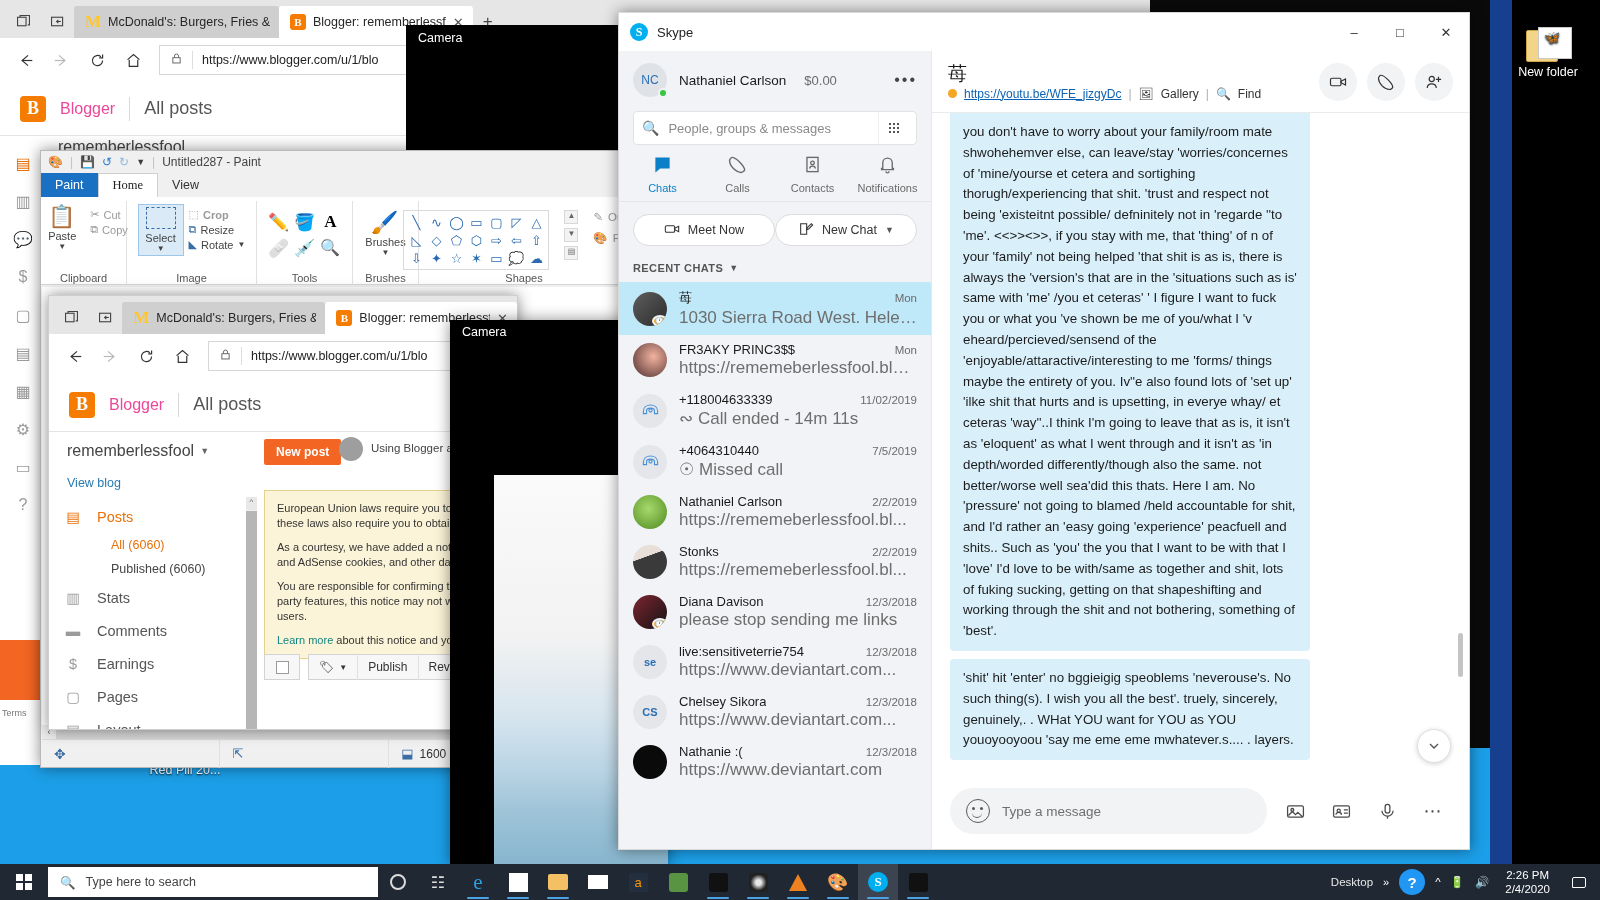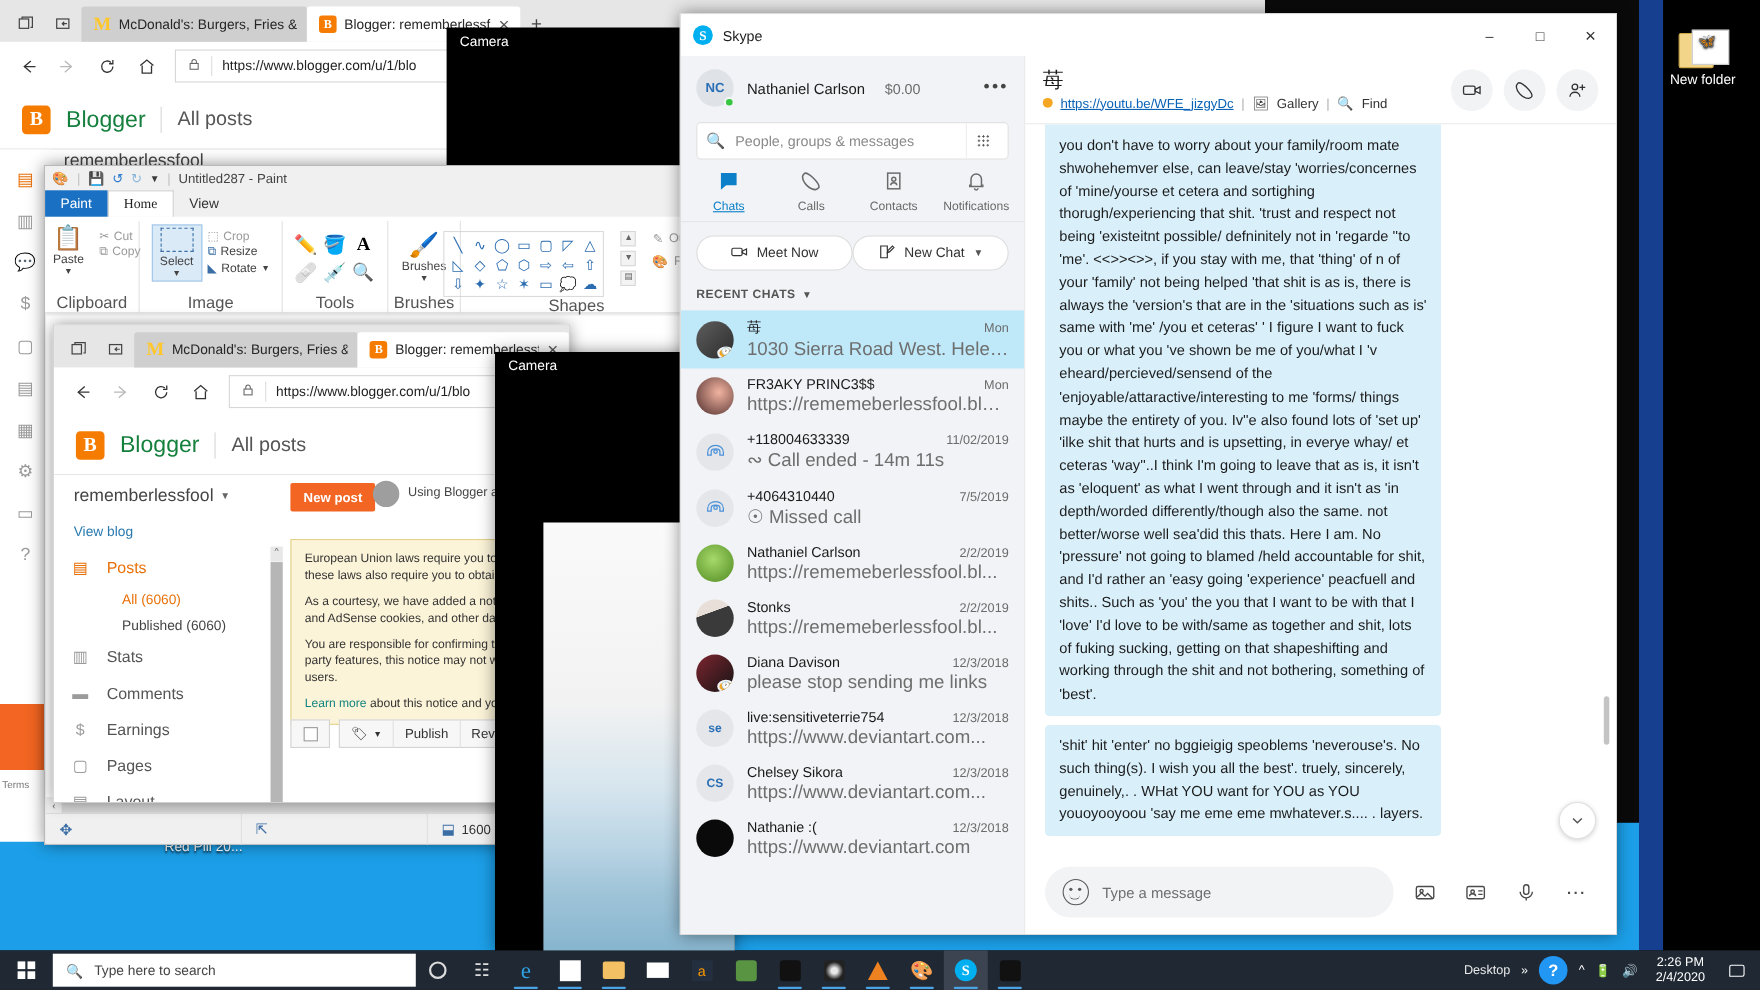--- a/index.html
+++ b/index.html
@@ -97,21 +97,21 @@
   .navbtn { width:34px;height:34px;display:flex;align-items:center;justify-content:center;color:#333; }
   .navbtn svg{width:17px;height:17px;}
   .addrbar {
     flex:1; height:30px; margin-left:7px; border:1px solid #d7d7d7; background:#fff;
     display:flex; align-items:center; gap:9px; padding:0 10px; font-size:12.5px; color:#222;
   }
   .addr-div { width:1px;height:18px;background:#ddd; }
 
   .blogger-header { height:54px; background:#fff; border-bottom:1px solid #e4e4e4; display:flex; align-items:center; gap:14px; padding:0 20px;}
   .blogger-logo-big { width:26px;height:26px;background:#f57c00;border-radius:4px;color:#fff;font-size:18px;display:flex;align-items:center;justify-content:center;font-weight:bold;font-family:"Liberation Serif",serif;}
-  .blogger-word { font-size:21px; color:#15803d; }
+  .blogger-word { font-size:16px; color:#ec4899; }
   .vdiv { width:1px;height:24px;background:#d8d8d8; }
   .allposts { font-size:18px; color:#555; }
 
   .blg-left-strip { position:absolute; left:0; top:136px; width:46px; bottom:0; background:#fff; }
   .blg-left-strip .ic { margin:16px auto; width:22px;height:22px; color:#e8710a; display:flex;align-items:center;justify-content:center;}
   .blg-left-strip .ic.gray { color:#9b9b9b; }
   .blg-view { position:absolute; left:50px; top:165px; font-size:13px; color:#555; }
 
   
   .cam1 { left:406px; top:25px; width:212px; height:740px; background:#000; }
@@ -122,21 +122,21 @@
   .paint-qat { height:22px; background:#f0f0f0; display:flex; align-items:center; gap:7px; padding:0 7px; font-size:12px; color:#3b3b3b;}
   .qat-sep { color:#c2c2c2; }
   .paint-ribbon-tabs { height:24px; background:#f0f0f0; display:flex; align-items:flex-end; }
   .ptab { height:24px; padding:0 14px; font-size:12.5px; display:flex; align-items:center; }
   .ptab.file { background:#1a71c4; color:#fff; }
   .ptab.active { background:#fff; color:#222; border:1px solid #d0d0d0; border-bottom:none;font-family:Liberation Serif, serif;}
   .ptab.norm { color:#333; }
   .paint-ribbon { height:88px; background:#fff; border-bottom:1px solid #d6d6d6; display:flex; padding-top:4px; }
   .rgroup { display:flex; flex-direction:column; align-items:center; justify-content:space-between;
             border-right:1px solid #e2e2e2; padding:3px 8px 1px; height:84px; }
-  .rgroup .gname { font-size:15px; color:#555; }
+  .rgroup .gname { font-size:11px; color:#555; }
   .rgroup .grow { display:flex; gap:5px; align-items:flex-start; }
   .ritem { display:flex; flex-direction:column; align-items:center; font-size:11px; color:#444; width:46px; }
   .ritem.small { flex-direction:row; gap:4px; width:auto; align-items:center; margin:1px 0; }
   .sel-box { border:1px solid #9fc6e8; background:#dbeaf7; padding:2px 4px; }
   .shape-grid { display:grid; grid-template-columns:repeat(7,20px); grid-auto-rows:18px;
                 border:1px solid #dadada; padding:2px; gap:0; }
   .shape-grid span { display:flex; align-items:center; justify-content:center; color:#2b6cb0; font-size:13px; }
   .paint-canvas-wrap { position:absolute; left:1px; top:136px; right:1px; bottom:40px; background:#fff; overflow:hidden;}
   .paint-hscroll { position:absolute; left:1px; right:1px; bottom:28px; height:14px; background:#d6d6d6; }
   .paint-hscroll .arrow{position:absolute;left:0;top:0;width:14px;height:14px;background:#ededed;font-size:9px;display:flex;align-items:center;justify-content:center;color:#555;}
@@ -188,36 +188,36 @@
   .skype { left:618px; top:12px; width:852px; height:838px; background:#fff; border:1px solid #d9d9d9;}
   .sk-title { height:38px; display:flex; align-items:center; padding-left:11px; gap:9px; background:#fff;}
   .sk-logo { width:18px;height:18px;border-radius:50%;background:#00aff0;color:#fff;font-size:12px;
              display:flex;align-items:center;justify-content:center;font-weight:bold;font-family:"Liberation Serif",serif;}
   .sk-title .t { font-size:13px; color:#222; }
   .sk-wbtns { margin-left:auto; display:flex; }
   .sk-wbtn { width:46px;height:38px;display:flex;align-items:center;justify-content:center;color:#333;font-size:13px;}
   .sk-body { position:absolute; left:0; top:38px; right:0; bottom:0; display:flex; }
   .sk-left { width:312px; background:#f1f3f6; display:flex; flex-direction:column; }
   .sk-profile { display:flex; align-items:center; gap:12px; padding:12px 14px 6px; }
-  .sk-av { width:34px;height:34px;border-radius:50%;background:#dfe3e8;color:#2a6fb5;font-size:12px;font-weight:bold;
+  .sk-av { width:34px;height:34px;border-radius:50%;background:#dfe3e8;color:#2a6fb5;font-size:12px;font-weight:normal;
            display:flex;align-items:center;justify-content:center;position:relative;}
   .sk-av .dot{position:absolute;right:-1px;bottom:-1px;width:10px;height:10px;border-radius:50%;background:#36c63f;border:2px solid #f1f3f6;}
   .sk-name{font-size:13.5px;color:#1a1a1a;}
   .sk-bal{font-size:13px;color:#6b6b6b;margin-left:6px;}
   .sk-dots{margin-left:auto;color:#444;font-size:16px;letter-spacing:2px;}
   .sk-search { margin:8px 14px 0; height:34px; background:#fff; border:1px solid #e2e2e2; border-radius:4px;
                display:flex; align-items:center; padding:0 8px; gap:9px; }
   .sk-search .q{color:#777;font-size:14px;}
   .sk-search .ph{font-size:13px;color:#8a8a8a;flex:1;}
   .sk-dial{width:30px;height:32px;border-left:1px solid #eee;display:flex;align-items:center;justify-content:center;}
   .sk-dial i{display:block;width:12px;height:12px;background-image:radial-gradient(#555 34%,transparent 36%);
              background-size:4px 4px;}
   .sk-tabs{display:flex;padding:10px 6px 0;border-bottom:1px solid #e3e5e8;}
   .sk-tab{flex:1;text-align:center;font-size:11px;color:#6a6a6a;padding-bottom:7px;}
-  .sk-tab.active{color:#0b7fc7;text-decoration:underline;}
+  .sk-tab.active{color:#0b7fc7;}
   .sk-tab .ti{display:block;height:22px;margin-bottom:5px;}
   .sk-tab svg{width:19px;height:19px;}
   .sk-acts{display:flex;gap:0;padding:12px 14px;}
   .sk-act{flex:1;height:32px;border:1px solid #dcdcdc;border-radius:16px;background:#fff;
           display:flex;align-items:center;justify-content:center;gap:8px;font-size:12.5px;color:#333;}
   .sk-recent{font-size:11px;font-weight:bold;color:#555;letter-spacing:.4px;padding:4px 14px 8px;display:flex;align-items:center;gap:6px;}
   .sk-list{flex:1;overflow:hidden;}
   .chat-row{display:flex;gap:12px;padding:7px 14px;align-items:center;}
   .chat-row.sel{background:#bfe8f9;}
   .cav{width:34px;height:34px;border-radius:50%;flex:0 0 34px;position:relative;overflow:hidden;
@@ -432,21 +432,21 @@
       <div class="rgroup" style="width:130px;">
         <div class="grow" style="align-items:flex-start;">
           <div class="ritem sel-box">
             <span style="display:block;width:30px;height:22px;border:1.4px dashed #3a6ea5;margin-bottom:3px;"></span>
             <span>Select</span>
             <span style="font-size:8px;">▼</span>
           </div>
           <div style="display:flex;flex-direction:column;padding-top:3px;">
             <div class="ritem small">
                 <span style="color:#9a9a9a;">⬚</span>
-                <span style="color:#9a9a9a;">Crop</span>
+                <span style="color:#9a9a9a;font-weight:bold;">Crop</span>
               </div>
             <div class="ritem small">
                 <span style="color:#3a6ea5;">⧉</span>
                 <span>Resize</span>
               </div>
             <div class="ritem small">
                 <span style="color:#3a6ea5;">◣</span>
                 <span>Rotate</span>
                 <span style="font-size:8px;">▼</span>
               </div>

